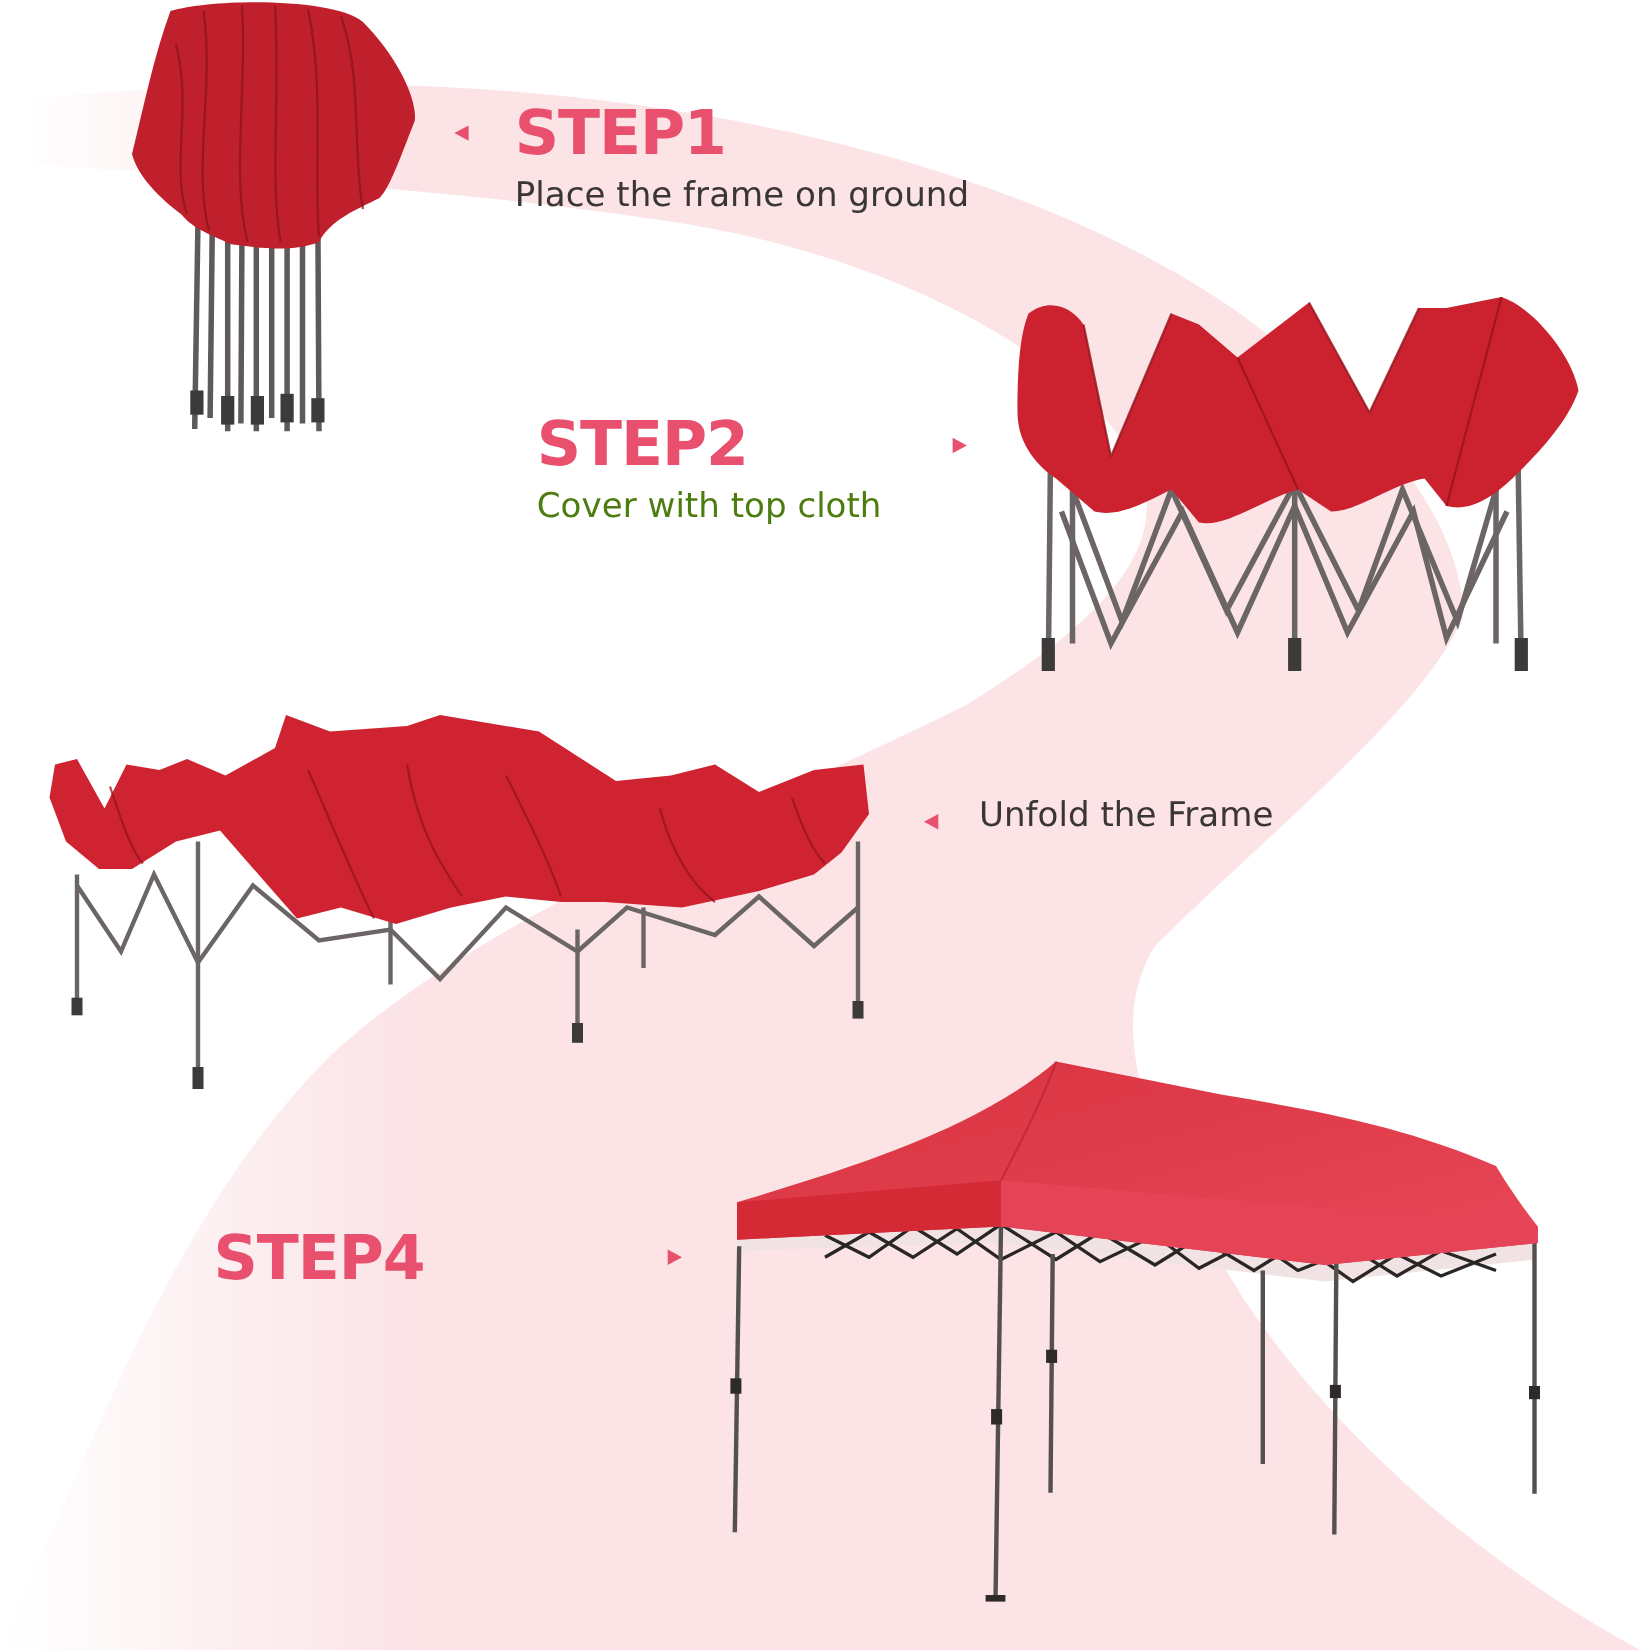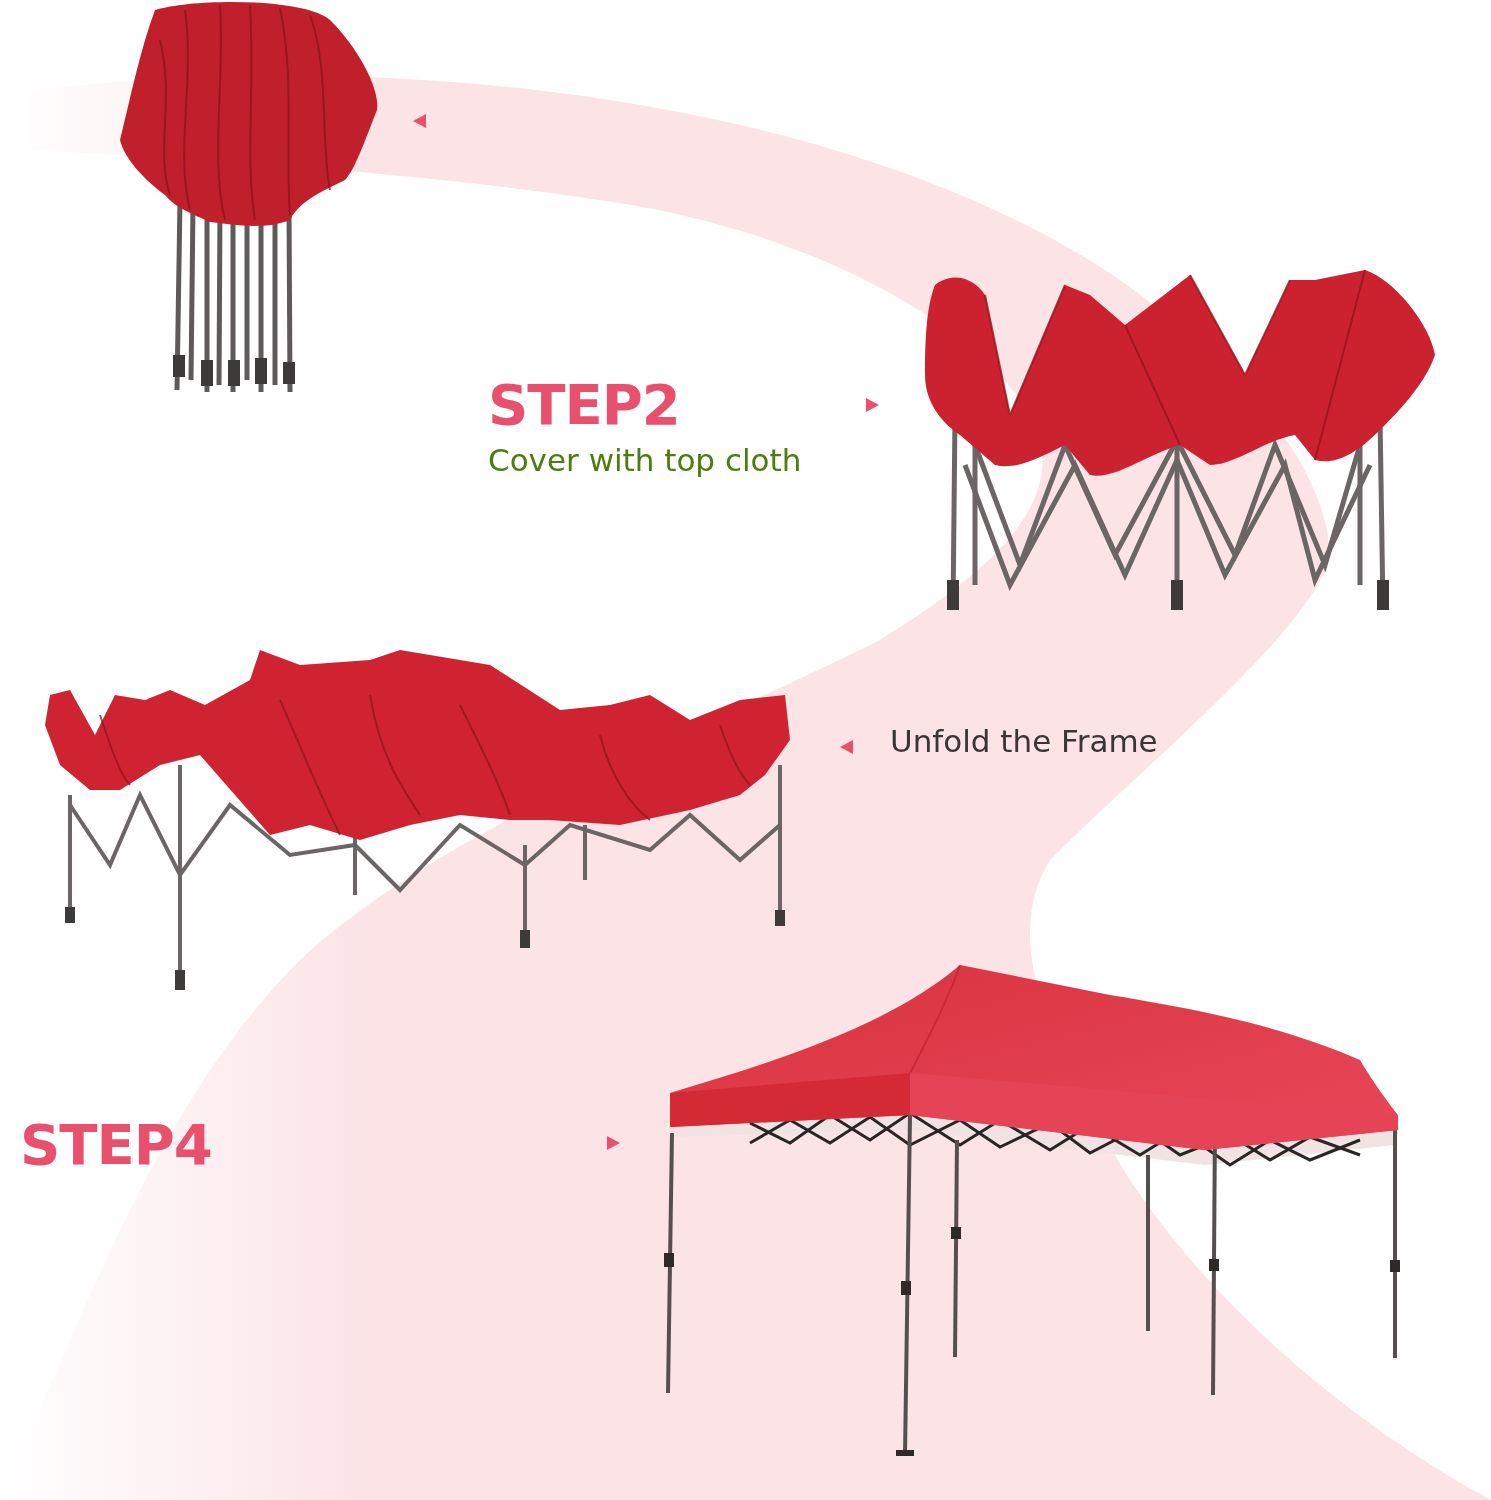--- a/index.html
+++ b/index.html
@@ -70,20 +70,22 @@
       <path d="M 105 5 C 110 80, 95 160, 110 220"></path>
     <path d="M 135 5 C 140 90, 130 160, 140 220"></path>
       <path d="M 165 8 C 180 80, 170 150, 175 215"></path>
     <path d="M 195 15 C 215 70, 205 140, 215 190"></path>
       <path d="M 45 40 C 60 100, 40 150, 55 195"></path>
   </g>
 </svg>
 
 <div class="arrow left" style="left:413px;top:114px;border-right:13px solid #e9506d"></div>
 <div class="step-block" style="left:468px;top:90px">
+  <div class="step-title" style="color:#e9506d">STEP1</div>
+  <div class="step-desc" style="color:#3a3536">Place the frame on ground</div>
 </div>
 
 <svg class="illus" style="left:915px;top:265px;width:525px;height:350px" viewBox="0 0 525 350">
   <g stroke="#6b6665" stroke-width="5" fill="none">
     <line x1="40" y1="150" x2="38" y2="345"></line>
       <line x1="60" y1="150" x2="60" y2="320"></line>
     <line x1="262" y1="160" x2="262" y2="345"></line>
       <line x1="465" y1="150" x2="468" y2="345"></line>
     <line x1="445" y1="160" x2="445" y2="320"></line>
     <polyline points="60,180 105,300 150,180 200,290 262,175 320,290 360,180 410,300 445,180"></polyline>
@@ -144,21 +146,21 @@
     <path d="M 60 70 C 70 100, 80 130, 90 140"></path>
       <path d="M 680 80 C 690 110, 700 130, 710 140"></path>
   </g>
 </svg>
 
 <div class="arrow left" style="left:840px;top:740px;border-right:13px solid #e9506d"></div>
 <div class="step-block" style="left:890px;top:718px">
   <div class="step-desc" style="color:#3a3536">Unfold the Frame</div>
 </div>
 
-<div class="step-block" style="left:20px;top:1113px;width:540px;text-align:left">
+<div class="step-block" style="left:20px;top:1113px;width:540px;text-align:center">
   <div class="step-title" style="color:#e9506d">STEP4</div>
 </div>
 <div class="arrow right" style="left:607px;top:1136px;border-left:13px solid #e9506d"></div>
 
 <svg class="illus" style="left:660px;top:955px;width:740px;height:510px" viewBox="0 0 740 510">
   <defs>
     <linearGradient id="roofGrad" x1="0" y1="0" x2="1" y2="1">
       <stop offset="0" stop-color="#d8323e"></stop>
       <stop offset="1" stop-color="#e8485a"></stop>
     </linearGradient>

